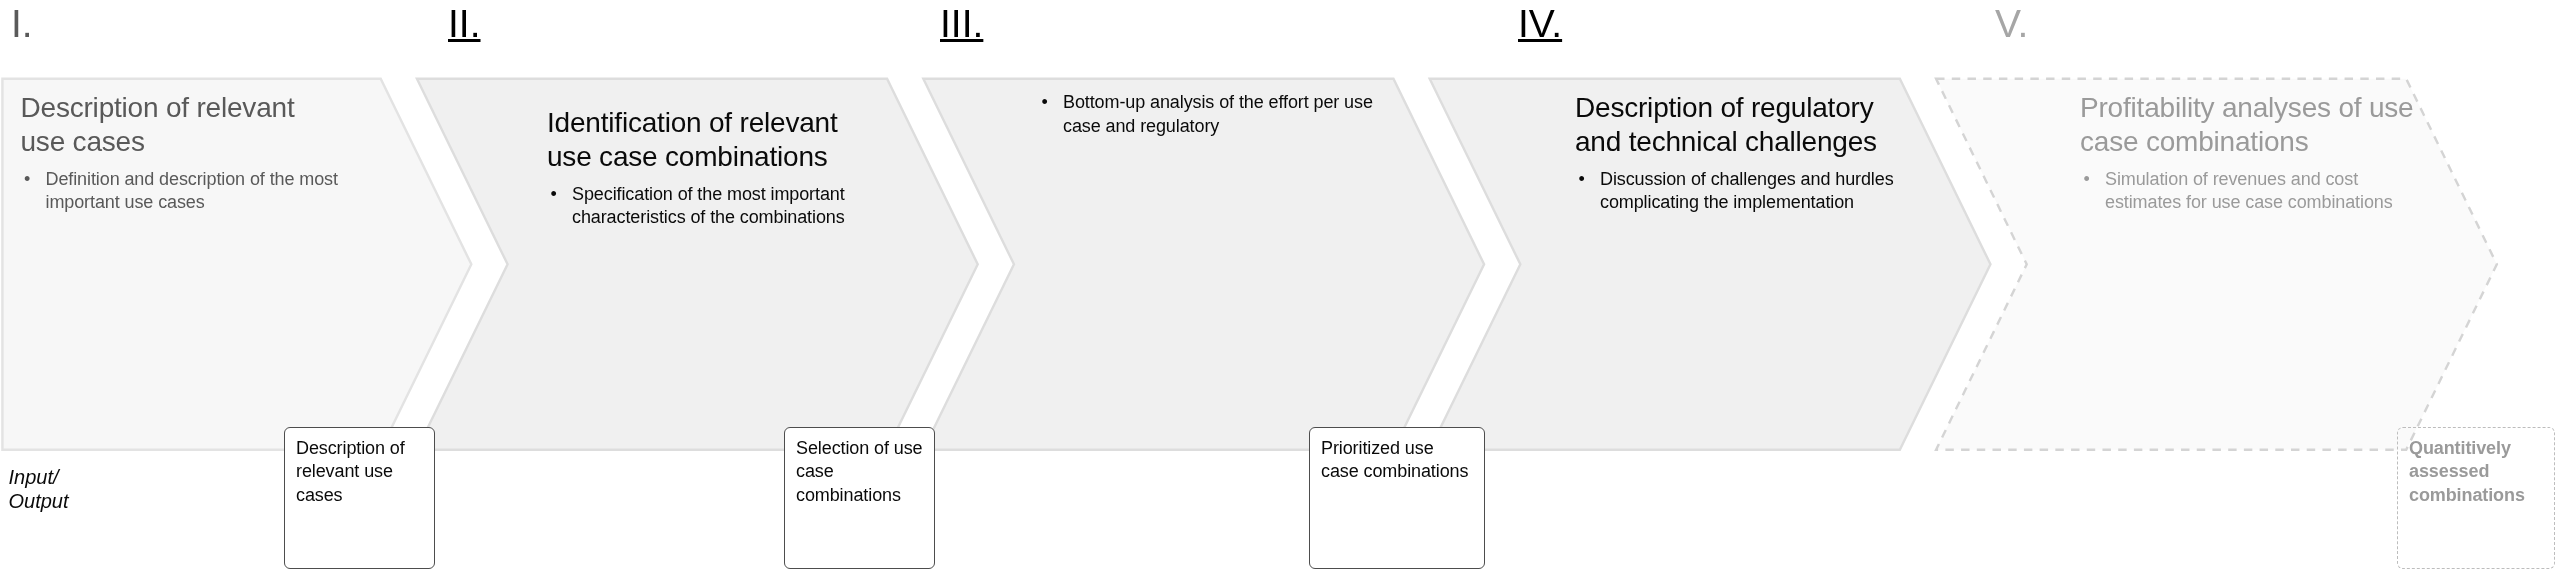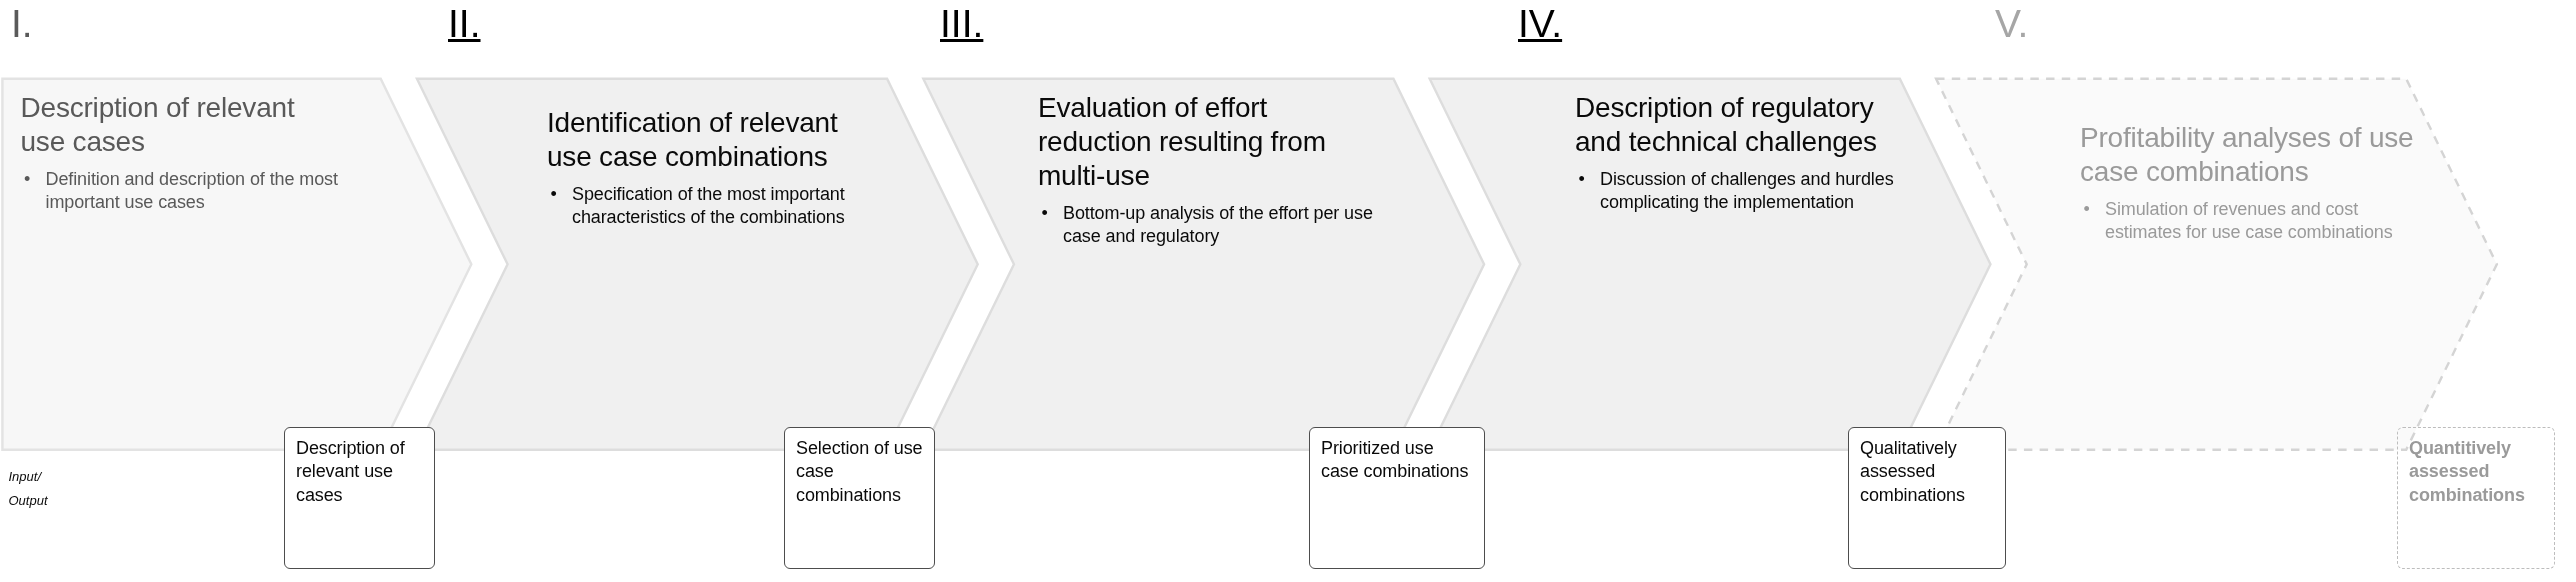--- a/index.html
+++ b/index.html
@@ -86,21 +86,21 @@
     border:1.8px dashed #bdbdbd;
     background:transparent;
     font-weight:bold;
   }
   .outbox.ghost .obtext{color:#9a9a9a;}
 
   
   .io-label{
     position:absolute;
     font-style:italic;
-    font-size:13px;
+    font-size:20px;
     line-height:24px;
     color:#0a0a0a;
     white-space:pre-line;
   }
 </style>
 </head>
 <body>
 
 <div id="stage">
 
@@ -128,36 +128,35 @@
   <div class="numeral num-dark" style="left:448px;top:3.6px;">II.</div>
   <div class="chev-text tone-dark" style="left:547px;top:106px;width:338px;">
     <div class="chev-title">Identification of relevant use case combinations</div>
     <ul class="bullets">
       <li><span class="bul">•</span><span>Specification of the most important characteristics of the combinations</span></li>
     </ul>
   </div>
 
   <div class="numeral num-dark" style="left:940px;top:3.6px;">III.</div>
   <div class="chev-text tone-dark" style="left:1038px;top:91px;width:338px;">
-    <div class="chev-title">Evaluation of effort reduction resulting from multi-use</div>
     <ul class="bullets">
       <li><span class="bul">•</span><span>Bottom-up analysis of the effort per use case and regulatory</span></li>
     </ul>
   </div>
 
   <div class="numeral num-dark" style="left:1518px;top:3.6px;">IV.</div>
   <div class="chev-text tone-dark" style="left:1575px;top:91px;width:350px;">
     <div class="chev-title">Description of regulatory and technical challenges</div>
     <ul class="bullets">
       <li><span class="bul">•</span><span>Discussion of challenges and hurdles complicating the implementation</span></li>
     </ul>
   </div>
 
   <div class="numeral num-ghost" style="left:1995px;top:3.6px;">V.</div>
-  <div class="chev-text tone-ghost" style="left:2080px;top:91px;width:338px;margin-top:30px;">
+  <div class="chev-text tone-ghost" style="left:2080px;top:91px;width:338px;">
     <div class="chev-title">Profitability analyses of use case combinations</div>
     <ul class="bullets">
       <li><span class="bul">•</span><span>Simulation of revenues and cost estimates for use case combinations</span></li>
     </ul>
   </div>
 
   <div class="io-label" style="left:8.5px;top:465px;">Input/
 Output</div>
 
   <div class="outbox" style="left:284px;top:427px;width:151px;height:142px;">
@@ -165,22 +164,19 @@
   </div>
 
   <div class="outbox" style="left:784px;top:427px;width:151px;height:142px;">
     <span class="obtext">Selection of use case combinations</span>
   </div>
 
   <div class="outbox" style="left:1309px;top:427px;width:176px;height:142px;">
     <span class="obtext">Prioritized use case combinations</span>
   </div>
 
-  <div class="outbox" style="left:1848px;top:427px;width:158px;height:142px;">
-    <span class="obtext">Qualitatively assessed combinations</span>
-  </div>
 
   <div class="outbox ghost" style="left:2397px;top:427px;width:158px;height:142px;">
     <span class="obtext">Quantitively assessed combinations</span>
   </div>
 
 </div>
 
 
 </body></html>

